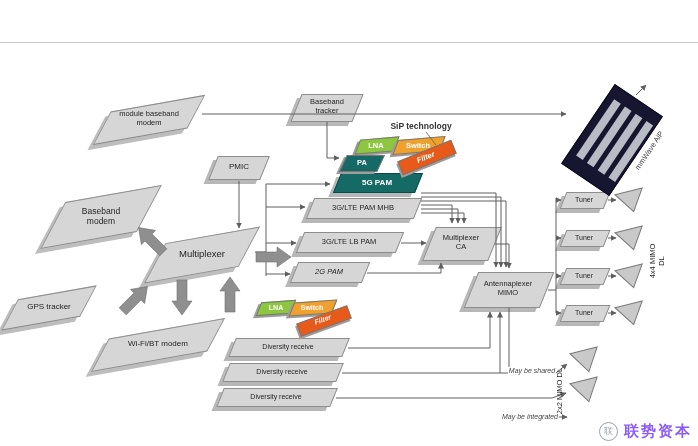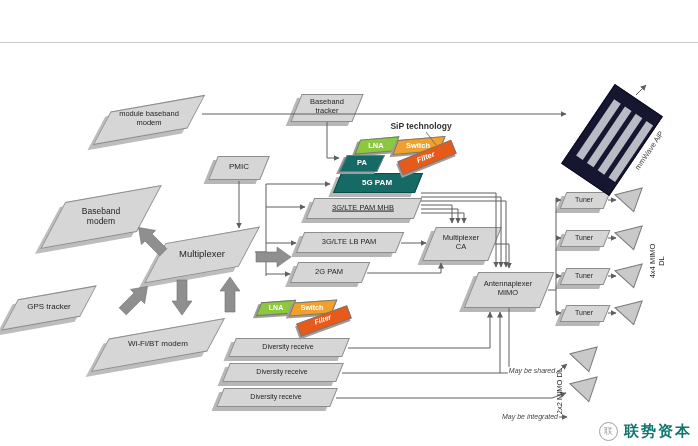--- a/index.html
+++ b/index.html
@@ -15,21 +15,21 @@
   .aipbar { position:absolute; left:14px; width:68px; height:8px; background:#b9bcc4; }
   .wires { position:absolute; left:0; top:0; z-index:5; pointer-events:none; }
   .lbl { position:absolute; transform:translate(-50%,-50%); font-size:7.5px; color:#1f1f1f; text-align:center;
          white-space:pre-line; line-height:1.18; z-index:6; pointer-events:none; }
   .w { color:#fff; font-weight:bold; }
   .it { font-style:italic; color:#444; }
   .rot90 { transform:translate(-50%,-50%) rotate(-90deg); }
   .wm { position:absolute; right:6px; bottom:5px; display:flex; align-items:center; gap:6px; z-index:7; }
   .wm-logo { width:19px; height:19px; border:1.5px solid #9aa1ab; border-radius:50%; color:#9aa1ab;
              font-size:9px; display:flex; align-items:center; justify-content:center; }
-  .wm-text { color:#0f766e; font-size:15px; font-weight:bold; letter-spacing:2px; }
+  .wm-text { color:#8b5cf6; font-size:15px; font-weight:bold; letter-spacing:2px; }
 </style>
 </head>
 <body>
 
 <div class="stage">
   <div class="rule"></div>
 
   <div class="slab panel" style="left:101px;top:105px;width:96px;height:30px;"></div>
   <div class="slab panel" style="left:52px;top:196px;width:98px;height:42px;"></div>
   <div class="slab panel" style="left:154px;top:237px;width:96px;height:36px;"></div>
@@ -136,23 +136,23 @@
   <div class="lbl" style="left:421px;top:126px;font-size:8.5px;font-weight:600;color:#333;">SiP technology</div>
   <div class="lbl w" style="left:376px;top:146px;">LNA</div>
   <div class="lbl w" style="left:418px;top:146px;">Switch</div>
   <div class="lbl w" style="left:362px;top:163px;">PA</div>
   <div class="lbl w" style="left:426px;top:158px;transform:translate(-50%,-50%) rotate(-22deg);font-style:italic;">Filter</div>
   <div class="lbl w" style="left:377px;top:183px;font-size:8px;">5G PAM</div>
   <div class="lbl" style="left:239px;top:167px;font-size:8px;">PMIC</div>
   <div class="lbl" style="left:101px;top:216px;font-size:8.5px;">Baseband
 modem</div>
   <div class="lbl" style="left:202px;top:254px;font-size:9.5px;">Multiplexer</div>
-  <div class="lbl" style="left:363px;top:208px;text-decoration:underline;">3G/LTE PAM MHB</div>
+  <div class="lbl" style="left:363px;top:208px;">3G/LTE PAM MHB</div>
   <div class="lbl" style="left:349px;top:242px;">3G/LTE LB PAM</div>
-  <div class="lbl" style="left:329px;top:272px;">2G PAM</div>
+  <div class="lbl" style="left:329px;top:272px;font-style:italic;">2G PAM</div>
   <div class="lbl" style="left:461px;top:243px;">Multiplexer
 CA</div>
   <div class="lbl" style="left:49px;top:307px;font-size:8px;">GPS tracker</div>
   <div class="lbl" style="left:158px;top:344px;font-size:8px;">Wi-Fi/BT modem</div>
   <div class="lbl w" style="left:276px;top:308px;font-size:7px;">LNA</div>
   <div class="lbl w" style="left:312px;top:308px;font-size:7px;">Switch</div>
   <div class="lbl w" style="left:323px;top:320px;font-size:7px;transform:translate(-50%,-50%) rotate(-20deg);font-style:italic;">Filter</div>
   <div class="lbl" style="left:288px;top:347px;font-size:7px;">Diversity receive</div>
   <div class="lbl" style="left:282px;top:372px;font-size:7px;">Diversity receive</div>
   <div class="lbl" style="left:276px;top:397px;font-size:7px;">Diversity receive</div>

